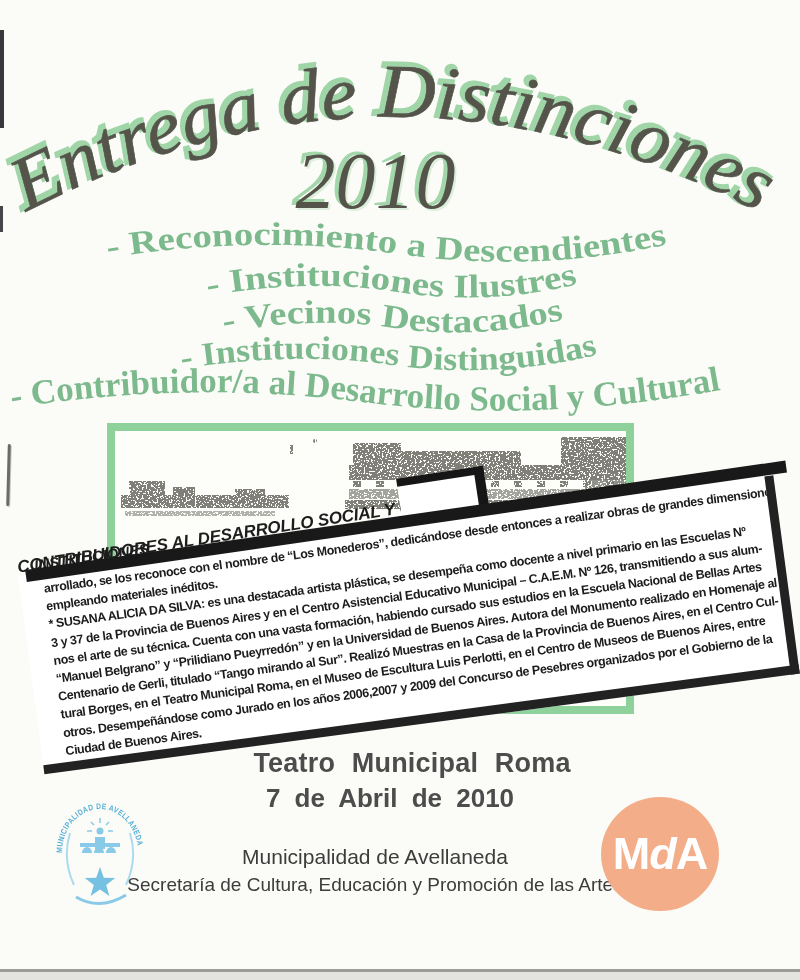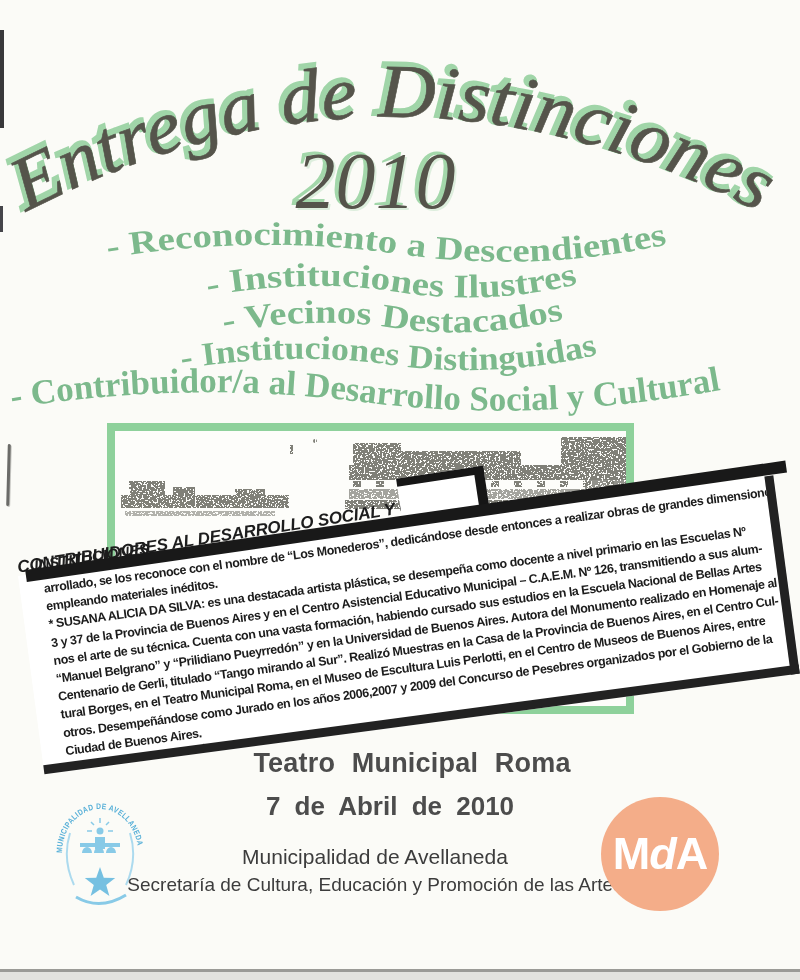--- a/index.html
+++ b/index.html
@@ -69,21 +69,21 @@
     letter-spacing:-.45px;line-height:18.2px;white-space:nowrap;
   }
   .diag-bar{
     left:26px;top:570px;width:768px;height:12px;background:#191919;
     transform:rotate(-8.2deg);transform-origin:left center;z-index:6;
   }
 
   
   .venue-wrap{left:0;top:748px;width:780px;text-align:center;z-index:7;}
   .venue-name{font-size:27px;font-weight:700;color:#4c4c4c;word-spacing:9px;letter-spacing:.2px;margin-left:44px;}
-  .venue-date{margin-top:12px;font-size:26px;font-weight:700;color:#4c4c4c;word-spacing:7px;}
+  .venue-date{margin-top:4px;font-size:26px;font-weight:700;color:#4c4c4c;word-spacing:7px;}
 
   
   .seal{left:52px;top:797px;}
   .org-wrap{left:115px;top:845px;width:520px;text-align:center;color:#3c3c3c;}
   .org-name{font-size:21px;}
   .org-dept{font-size:19px;margin-top:5px;}
   .mda{
     left:601px;top:797px;width:118px;height:114px;border-radius:50%;
     background:#f4ad89;display:flex;align-items:center;justify-content:center;
     color:#fff;font-size:45px;font-weight:700;letter-spacing:-1px;

